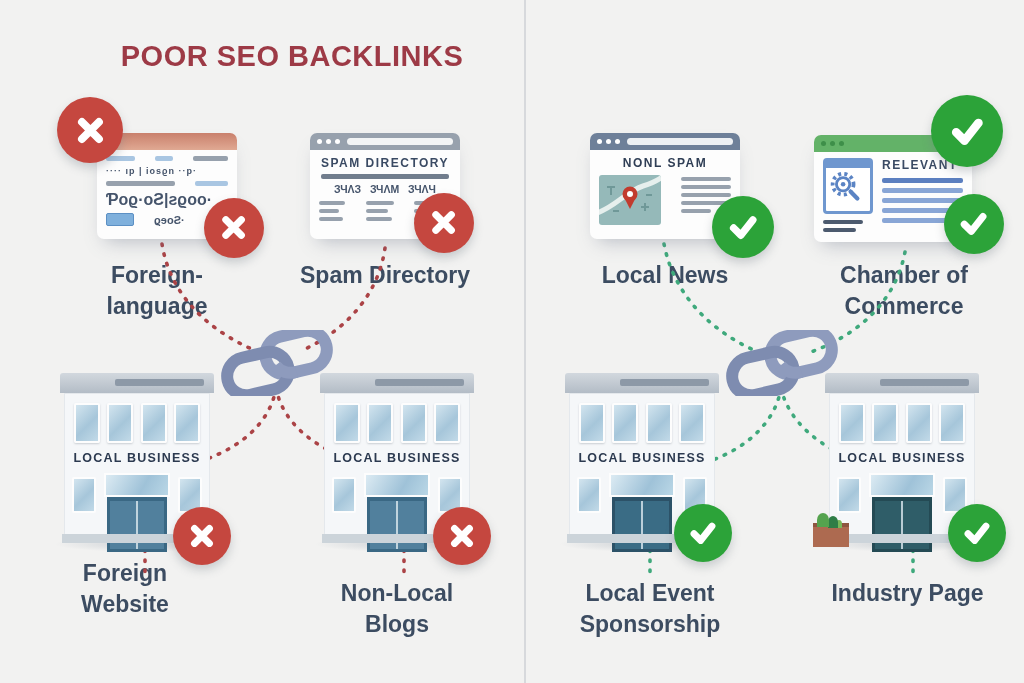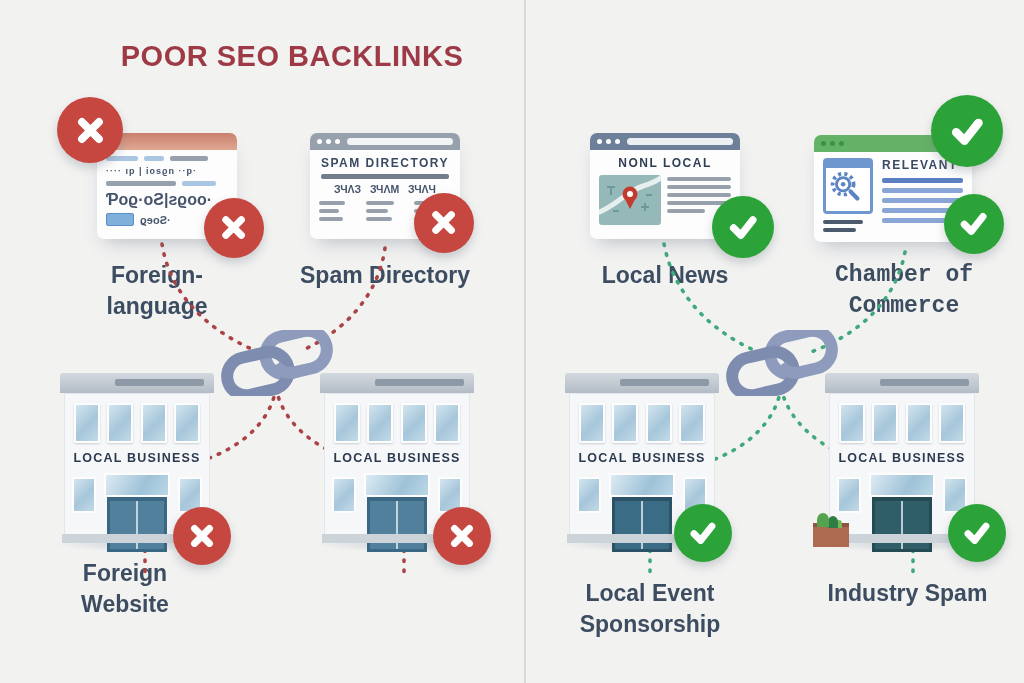--- a/index.html
+++ b/index.html
@@ -78,21 +78,21 @@
         border:3px solid #3a6884;border-top-width:4px;}
   .door::after{content:"";position:absolute;left:50%;top:0;bottom:0;width:2px;margin-left:-1px;background:#dce8ef;opacity:.8;}
   .door.teal{background:#2f5d68;border-color:#244a54;}
   .base{position:absolute;left:-2px;right:-2px;bottom:0;height:9px;background:#ccd4da;}
   .planter{position:absolute;bottom:-4px;width:36px;height:20px;background:#ad6a50;border-top:4px solid #8e5540;z-index:3;}
   .planter.pl{left:-16px;} .planter.pr{right:-16px;}
   .plant{position:absolute;left:4px;top:-14px;width:12px;height:14px;border-radius:50% 50% 0 0;background:#55a34e;
          box-shadow:10px 2px 0 -1px #2e7d46,16px 4px 0 -3px #78b85a;}
   .plant.teal{background:#2f5d5d;box-shadow:10px 2px 0 -1px #1f4a4a,15px 4px 0 -3px #3a6e6e;}
 
-  .flexrow{display:flex;gap:6px;align-items:flex-start;}
+  .flexrow{display:flex;gap:20px;align-items:flex-start;}
   .colbars{display:flex;flex-direction:column;gap:4px;flex:1;}
 </style>
 </head>
 <body>
 
 <div class="stage">
 
   <div class="divider"></div>
 
   <svg class="connectors" viewBox="0 0 1024 683">
@@ -219,20 +219,21 @@
             <span class="transom"></span>
             <span class="door"></span>
           </div>
         <span class="sidewin r"></span>
       </div>
       <div class="base"></div>
     </div>
   </div>
 
   <div class="caption" style="left:58px;top:558px;width:110px;">Foreign Website</div>
+  <div class="caption" style="left:325px;top:578px;width:120px;">Non-Local Blogs</div>
 
   <div class="badge x" style="left:45px;top:97px;width:66px;height:66px;">
     <svg viewBox="0 0 24 24">
         <path d="M7 7 L17 17 M17 7 L7 17" stroke="#fff" stroke-width="4.6" stroke-linecap="round" fill="none"></path>
       </svg>
   </div>
   <div class="badge x" style="left:192px;top:198px;width:60px;height:60px;">
     <svg viewBox="0 0 24 24">
         <path d="M7 7 L17 17 M17 7 L7 17" stroke="#fff" stroke-width="4.6" stroke-linecap="round" fill="none"></path>
       </svg>
@@ -254,21 +255,21 @@
   </div>
 
   <div class="card" style="left:578px;top:133px;width:150px;height:106px;">
     <div class="card-header hdr-slate">
       <span class="dot"></span>
       <span class="dot"></span>
       <span class="dot"></span>
       <span class="addr"></span>
     </div>
     <div class="card-body">
-      <div class="card-title" style="text-align:center;color:#2f3e55;">NONL LOCAL</div>
+      <div class="card-title" style="text-align:center;color:#2f3e55;">NONL SPAM</div>
       <div class="flexrow" style="margin-top:5px;">
         <svg width="62" height="50" viewBox="0 0 62 50" style="border-radius:3px;flex:0 0 auto;">
           <rect width="62" height="50" fill="#95b9b9"></rect>
           <path d="M-2 38 C 16 32, 28 16, 44 11 S 60 3, 64 2" stroke="#e6efed" stroke-width="5" fill="none"></path>
           <path d="M8 12 h8 M12 12 v8" stroke="#6f9898" stroke-width="2" fill="none"></path>
           <path d="M42 32 h8 M46 28 v8" stroke="#6f9898" stroke-width="2" fill="none"></path>
           <path d="M47 20 h6 M14 36 h6" stroke="#6f9898" stroke-width="2" fill="none"></path>
           <circle cx="31" cy="19" r="7.5" fill="#c23b2e"></circle>
           <path d="M24.6 21.5 L31 34 L37.4 21.5 Z" fill="#c23b2e"></path>
           <circle cx="31" cy="19" r="3" fill="#fff"></circle>
@@ -313,21 +314,21 @@
             <span class="bar ltblue" style="height:5px;"></span>
             <span class="bar ltblue" style="height:5px;"></span>
             <span class="bar ltblue" style="height:5px;width:80%;"></span>
           </div>
         </div>
       </div>
     </div>
   </div>
 
   <div class="caption" style="left:578px;top:260px;width:150px;">Local News</div>
-  <div class="caption" style="left:812px;top:260px;width:160px;font-family:Liberation Mono, monospace;">Chamber of Commerce</div>
+  <div class="caption" style="left:812px;top:260px;width:160px;">Chamber of Commerce</div>
 
   <svg class="chain" style="left:708px;top:330px;width:124px;height:66px;" viewBox="0 0 124 66">
     <g transform="rotate(-13 62 33)" fill="none">
       <rect x="52" y="8" width="62" height="38" rx="19" stroke="#8e9bbd" stroke-width="12"></rect>
       <rect x="10" y="20" width="62" height="38" rx="19" stroke="#7e8cb0" stroke-width="12"></rect>
       <path d="M60 35 a19 19 0 0 0 19 11" stroke="#8e9bbd" stroke-width="12"></path>
     </g>
   </svg>
 
   <div class="building" style="left:557px;top:373px;">
@@ -380,21 +381,21 @@
     </div>
     <span class="planter pl">
         <i class="plant"></i>
       </span>
     <span class="planter pr">
         <i class="plant teal"></i>
       </span>
   </div>
 
   <div class="caption" style="left:563px;top:578px;width:150px;">Local Event Sponsorship</div>
-  <div class="caption" style="left:813px;top:578px;width:165px;">Industry Spam</div>
+  <div class="caption" style="left:813px;top:578px;width:165px;">Industry Page</div>
 
   <div class="badge check" style="left:919px;top:95px;width:72px;height:72px;">
     <svg viewBox="0 0 24 24">
         <path d="M6 12.5 L10.5 17 L18 7.5" stroke="#fff" stroke-width="4.6" fill="none" stroke-linecap="round" stroke-linejoin="round"></path>
       </svg>
   </div>
   <div class="badge check" style="left:700px;top:196px;width:62px;height:62px;">
     <svg viewBox="0 0 24 24">
         <path d="M6 12.5 L10.5 17 L18 7.5" stroke="#fff" stroke-width="4.6" fill="none" stroke-linecap="round" stroke-linejoin="round"></path>
       </svg>

